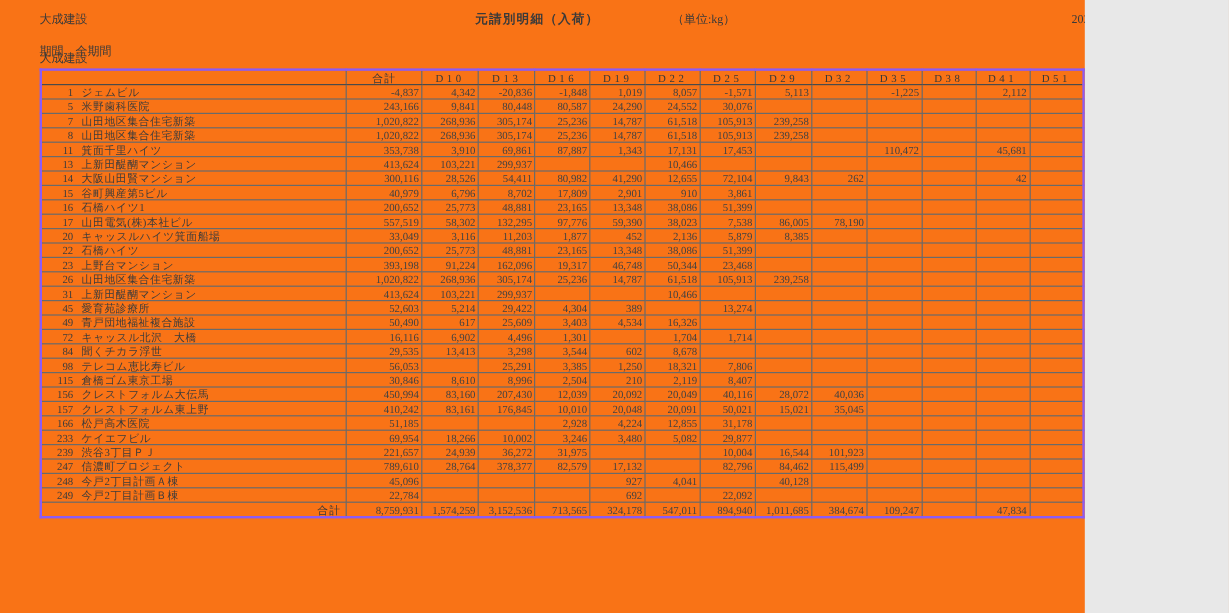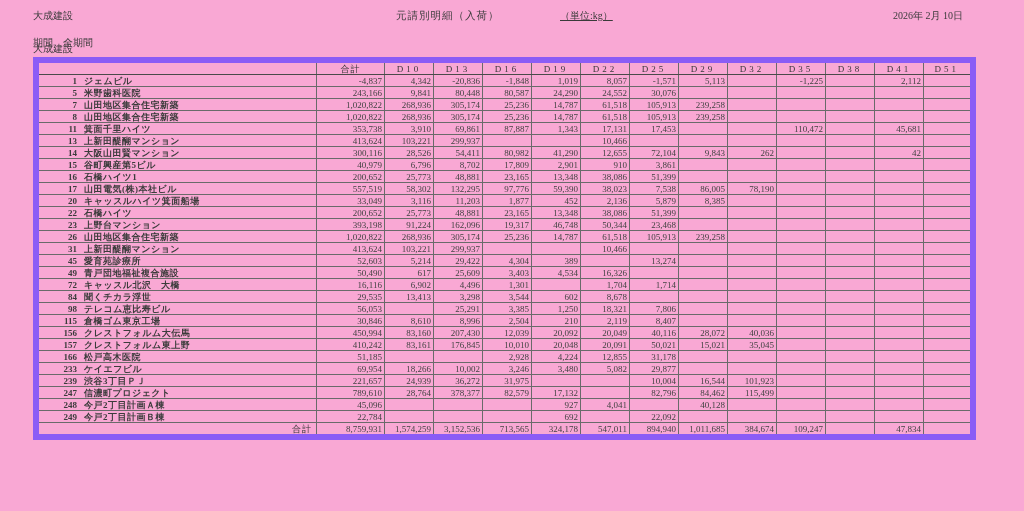--- a/index.html
+++ b/index.html
@@ -1,36 +1,36 @@
 <!DOCTYPE html>
 <html><head>
 <meta charset="utf-8">
 <style>
   html,body{margin:0;padding:0;background:#e8e8e8;}
-  .page{position:relative;width:1024px;height:511px;background:#f9a8d4;overflow:hidden;
+  .page{position:relative;width:904px;height:511px;background:#f97316;overflow:hidden;
         font-family:"Liberation Serif","DejaVu Serif",serif;color:#333333;}
   .hdr{position:absolute;font-size:10px;white-space:pre;color:#3a3a3a;}
   #company{left:33px;top:9px;}
   #period{left:33px;top:36px;}
-  #title{left:396px;top:9px;font-size:10.5px;letter-spacing:1px;}
-  #unit{left:560px;top:9px;text-decoration:underline;}
+  #title{left:396px;top:9px;font-size:10.5px;letter-spacing:1px;font-weight:bold;}
+  #unit{left:560px;top:9px;}
   #date{left:893px;top:9px;}
   #section{left:33px;top:42px;}
   table.report{position:absolute;left:33px;top:57px;border-collapse:collapse;table-layout:fixed;
-        border:6px solid #8b5cf6;}
+        border:2px solid #8b5cf6;}
   .report th,.report td{border:1px solid #6a6a6a;height:11px;line-height:10px;padding:0;
         font-size:9px;font-weight:normal;white-space:nowrap;overflow:hidden;color:#424242;}
   .report thead th{text-align:center;border-bottom:1.5px solid #4a4a4a;color:#383838;}
   .col-d{letter-spacing:3px;margin-top:36px;}
   .col-sum{letter-spacing:1px;}
   .c-name{width:277px;}
   .c-sum{width:68px;}
   .c-d{width:49px;}
   td.num{text-align:right;padding-right:2px;font-variant-numeric:tabular-nums;}
-  td.name-cell{padding-left:12px;font-weight:bold;}
+  td.name-cell{padding-left:0;}
   .no{display:inline-block;width:26px;text-align:right;margin-right:7px;color:#3c3c3c;}
   .nm{color:#3c3c3c;letter-spacing:0.5px;}
   tr.total-row td{border-top:1.5px solid #4a4a4a;}
   td.total-label{text-align:right;padding-right:4px;letter-spacing:1px;color:#383838;}
 </style>
 </head>
 <body>
 
 <div class="page">
   <div class="hdr" id="company">大成建設</div>

